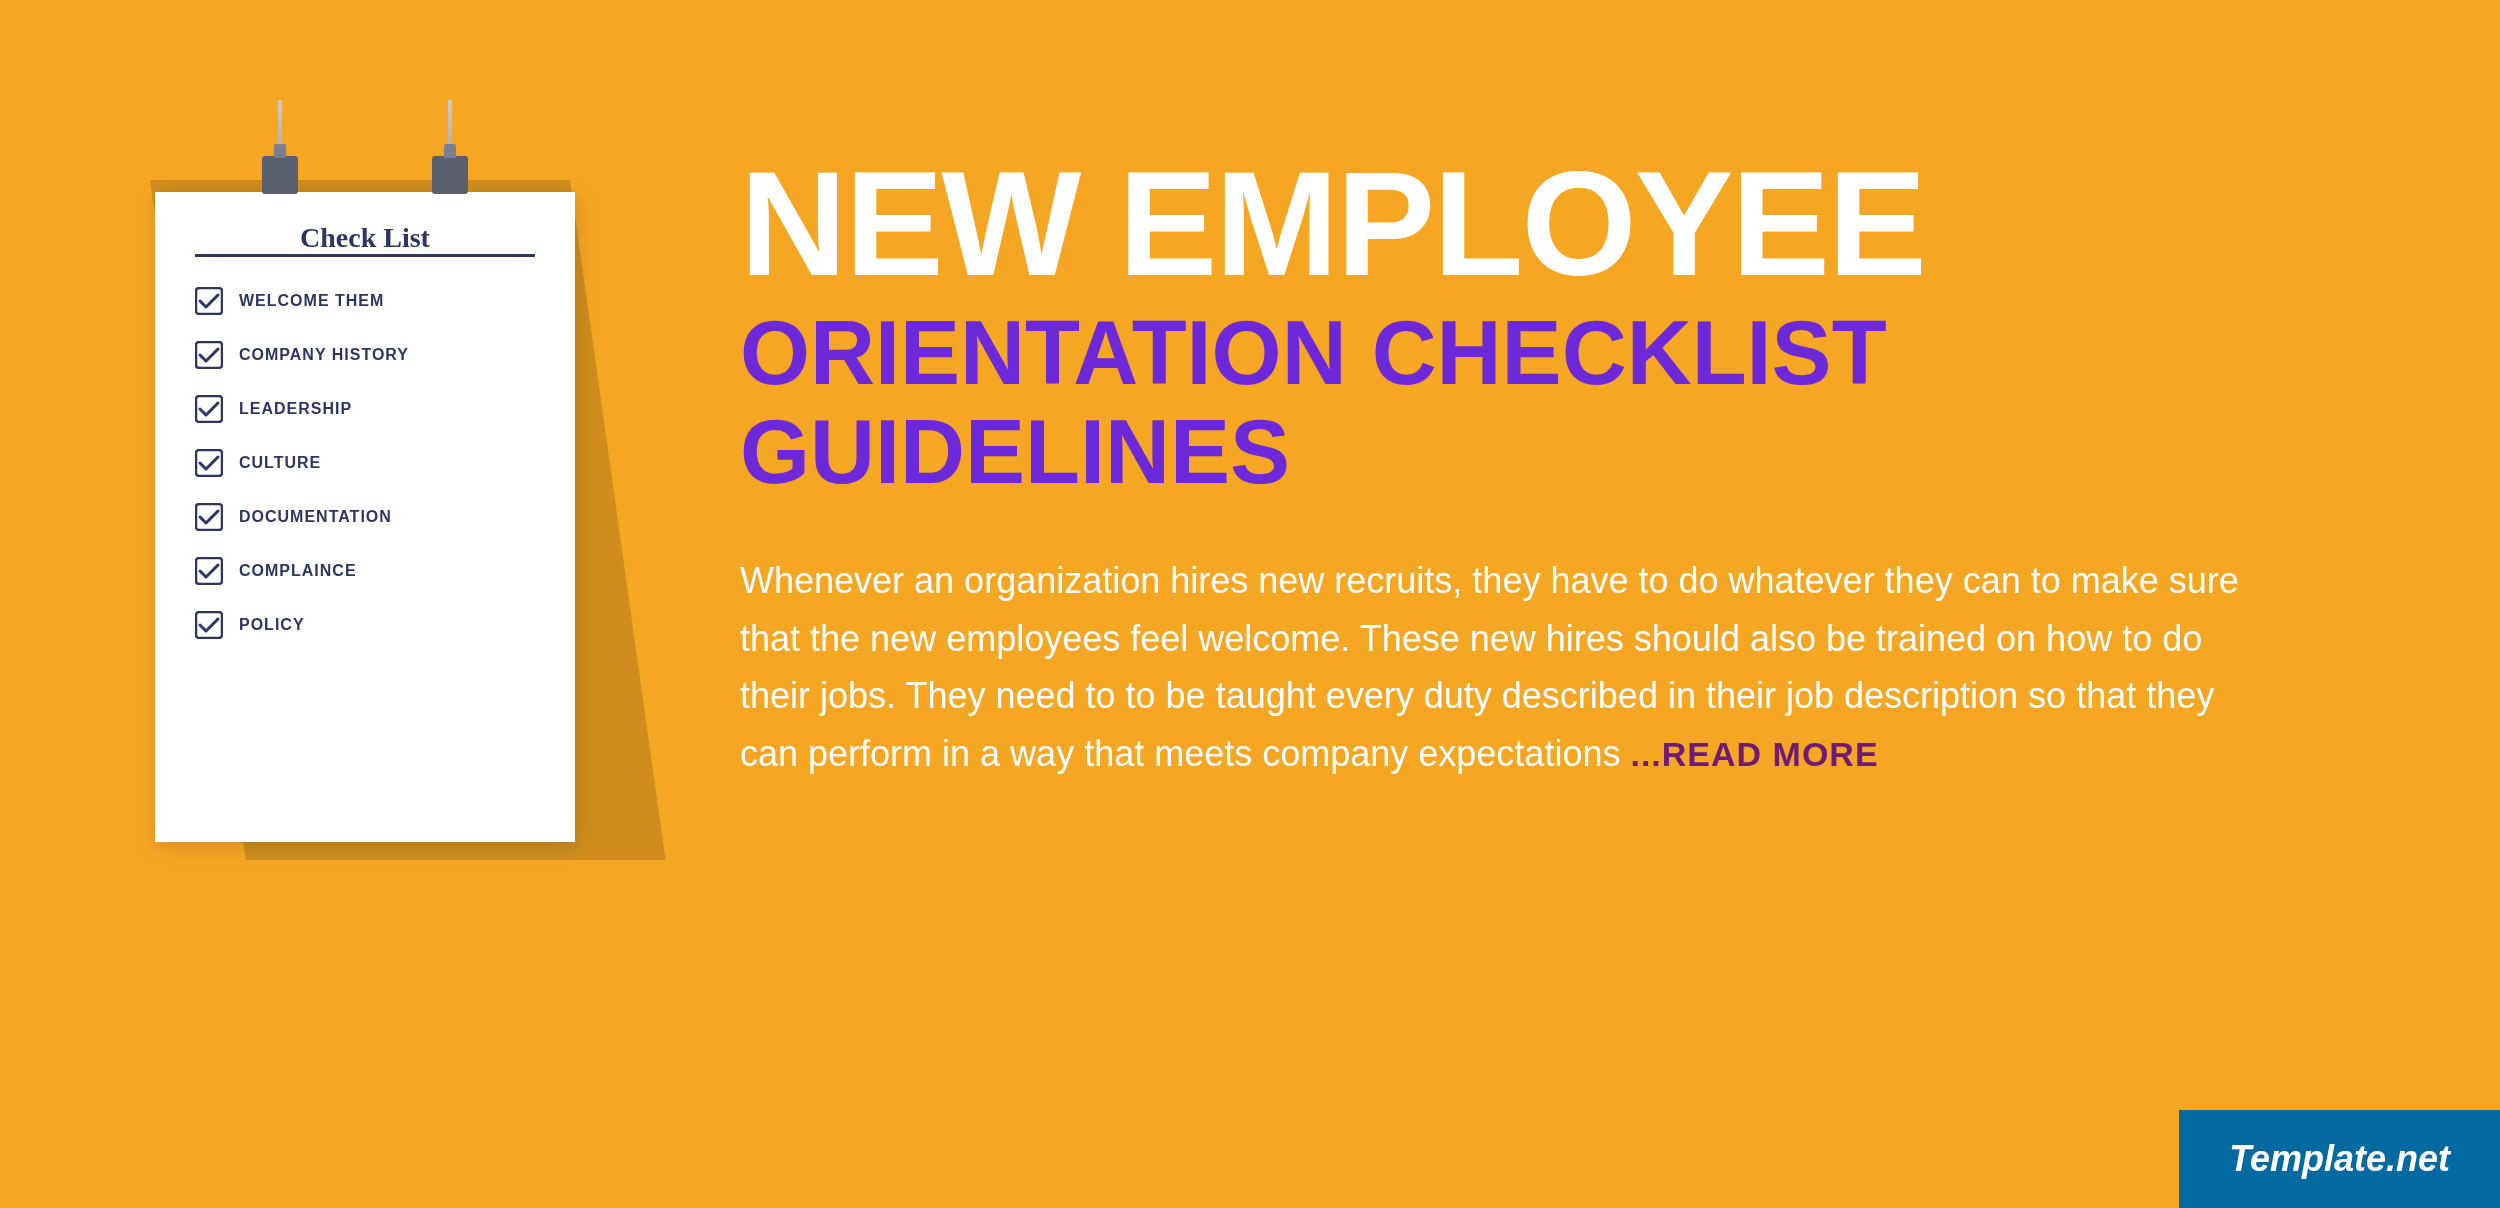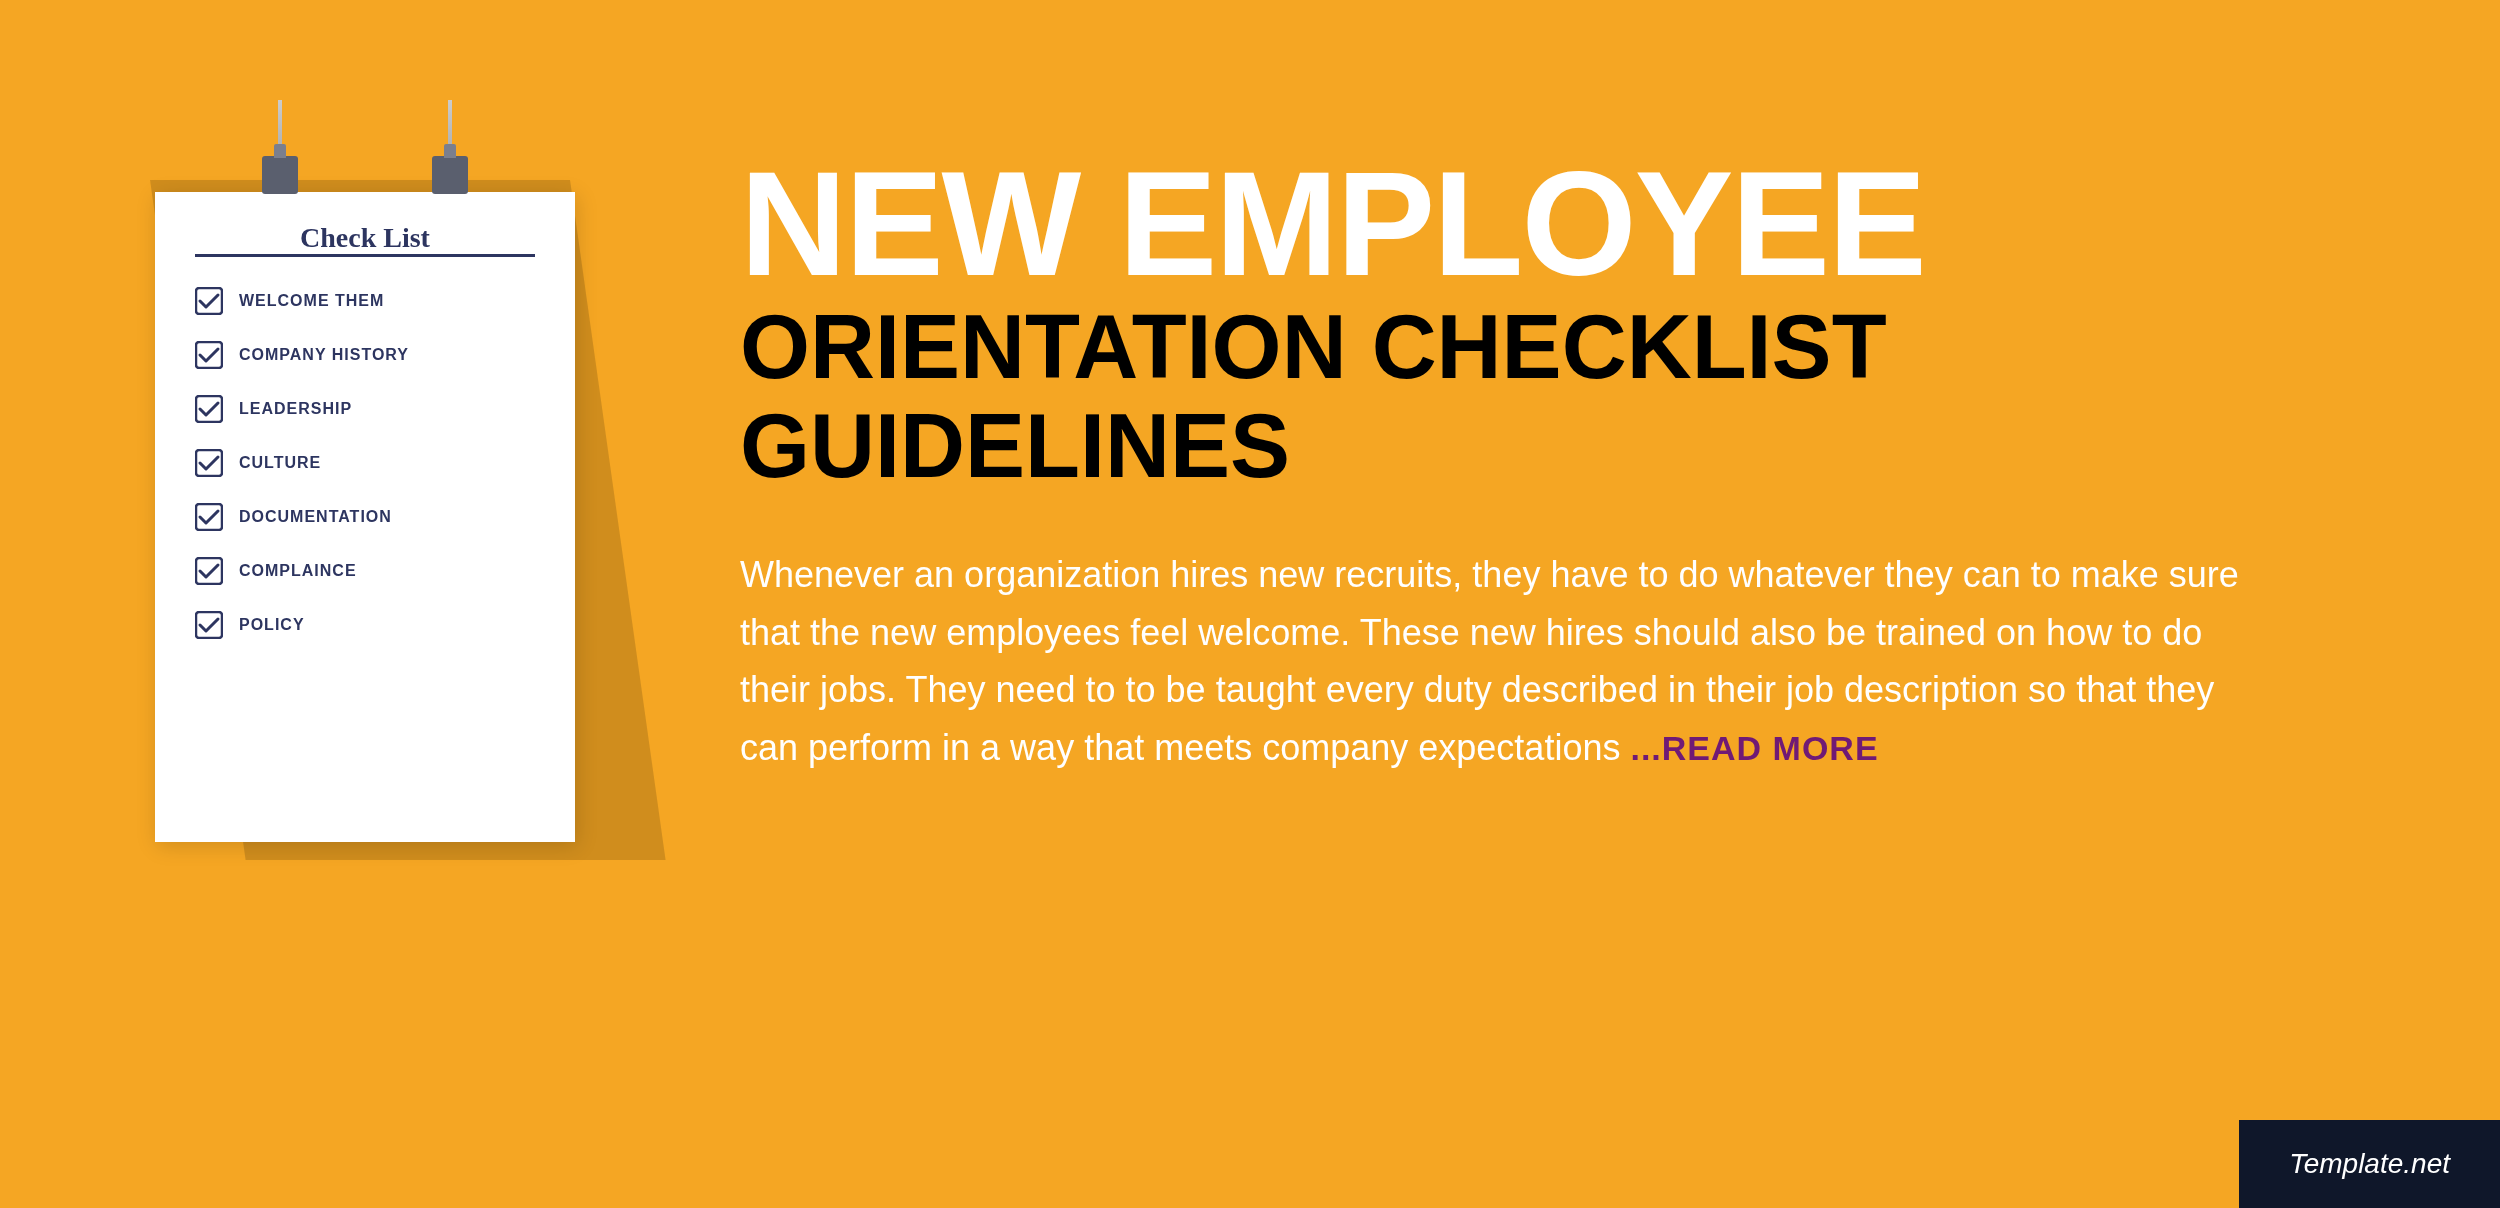--- a/index.html
+++ b/index.html
@@ -136,24 +136,24 @@
       font-weight: 900;
       color: #ffffff;
       line-height: 1;
       letter-spacing: -2px;
       text-transform: uppercase;
     }
 
     .subtitle {
       font-size: 90px;
       font-weight: 900;
-      color: #000000;
+      color: #6d28d9;
       line-height: 1.1;
       text-transform: uppercase;
-      margin-top: 0;
+      margin-top: 6px;
     }
 
     .description {
       margin-top: 50px;
       font-size: 36px;
       color: #ffffff;
       line-height: 1.6;
       max-width: 1500px;
       font-weight: 400;
     }
@@ -164,24 +164,24 @@
       color: #701a75;
       text-transform: uppercase;
       letter-spacing: 1px;
     }
 
     
     .template-badge {
       position: absolute;
       bottom: 0;
       right: 0;
-      background: #0f172a;
+      background: #0369a1;
       color: #ffffff;
-      font-size: 28px;
-      font-weight: 400;
+      font-size: 36px;
+      font-weight: 700;
       padding: 28px 50px;
       font-style: italic;
     }
   </style>
 </head>
 <body>
 
 <div class="paper-shadow"></div>
 
 <div class="clipboard-wrap">

